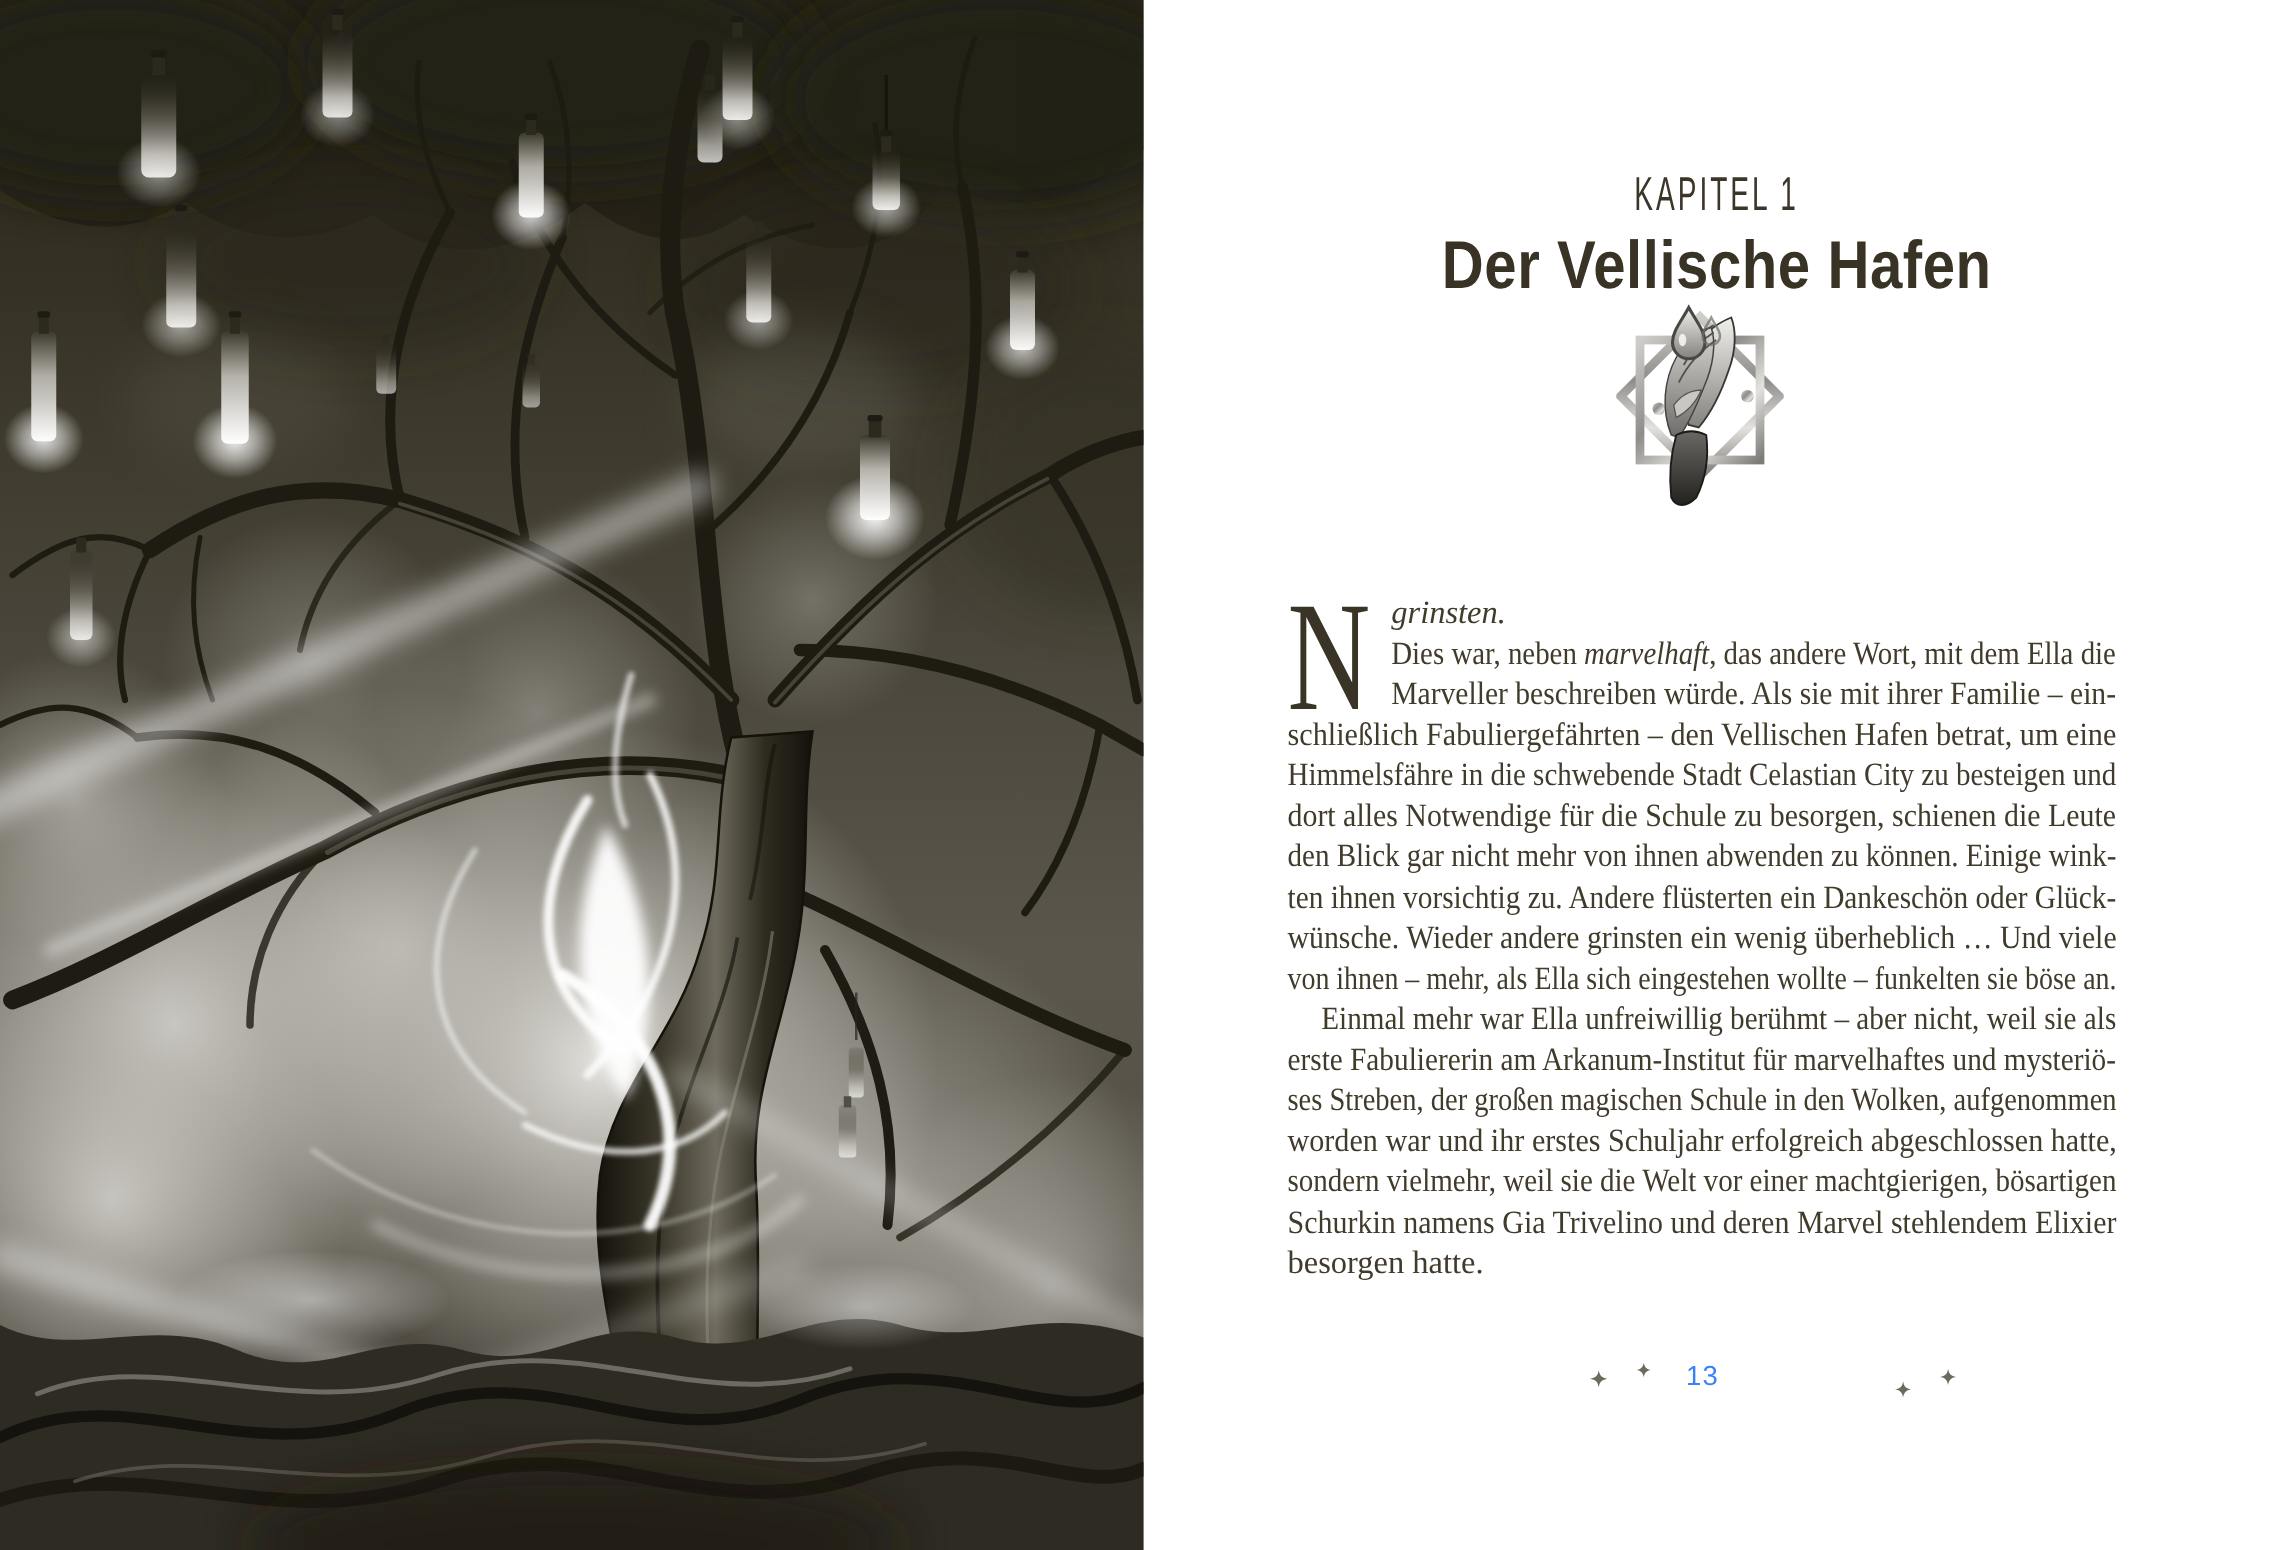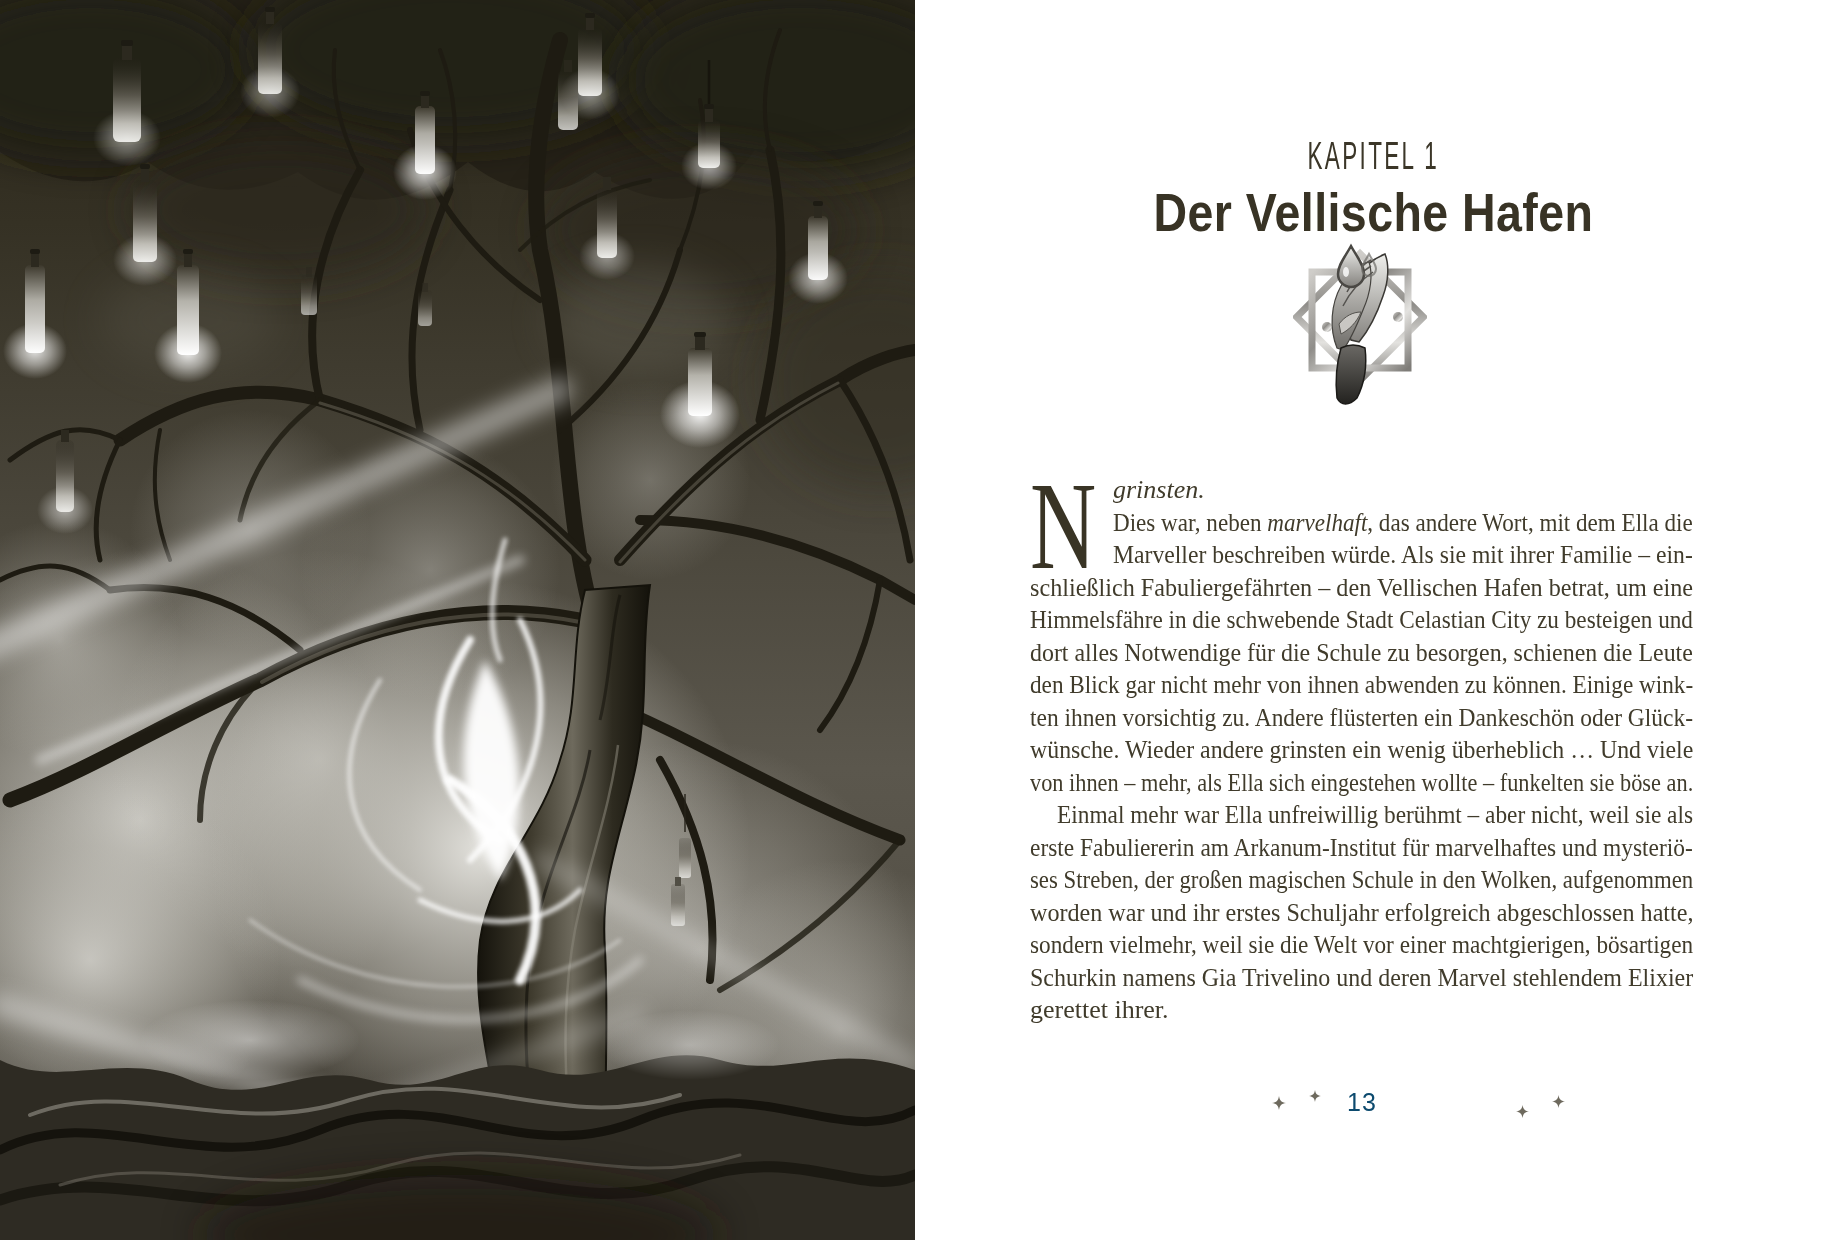--- a/index.html
+++ b/index.html
@@ -15,21 +15,21 @@
   .emblem{position:absolute;left:378px;top:240px;width:134px;height:170px;}
   .textblock{position:absolute;left:115px;top:475px;width:663px;height:560px;color:#403b2b;}
   .line{position:absolute;width:max-content;white-space:nowrap;font-size:26px;line-height:30px;}
   .it{font-style:italic;}
   .dropcap{position:absolute;left:115px;top:474px;font-size:125px;line-height:104px;
            color:#393425;width:max-content;}
   .footer{position:absolute;left:115px;top:1085px;width:663px;height:40px;}
   .footer .star{position:absolute;}
   .pagenum{position:absolute;left:302px;top:3px;width:60px;text-align:center;
            font-family:"Liberation Sans","DejaVu Sans",sans-serif;
-           font-size:25px;letter-spacing:1px;color:#0c4a6e;}
+           font-size:22px;letter-spacing:1px;color:#3b82f6;}
 </style>
 </head>
 <body>
 
 <div class="spread">
 
   <svg class="illu" viewBox="0 0 915 1240" preserveAspectRatio="none">
     <defs>
       <linearGradient id="bgv" x1="0" y1="0" x2="0" y2="1">
         <stop offset="0" stop-color="#282418"></stop>
@@ -331,21 +331,21 @@
       <div class="line fit" style="top: 195px; left: 0px; transform-origin: left center; transform: scaleX(0.8935);">den Blick gar nicht mehr von ihnen abwenden zu können. Einige wink-</div>
       <div class="line fit" style="top: 227.5px; left: 0px; transform-origin: left center; transform: scaleX(0.902);">ten ihnen vorsichtig zu. Andere flüsterten ein Dankeschön oder Glück-</div>
       <div class="line fit" style="top: 260px; left: 0px; transform-origin: left center; transform: scaleX(0.917);">wünsche. Wieder andere grinsten ein wenig überheblich … Und viele</div>
       <div class="line fit" style="top: 292.5px; left: 0px; transform-origin: left center; transform: scaleX(0.8588);">von ihnen – mehr, als Ella sich eingestehen wollte – funkelten sie böse an.</div>
       <div class="line fit" style="top: 325px; left: 27px; transform-origin: left center; transform: scaleX(0.897);">Einmal mehr war Ella unfreiwillig berühmt – aber nicht, weil sie als</div>
       <div class="line fit" style="top: 357.5px; left: 0px; transform-origin: left center; transform: scaleX(0.9008);">erste Fabuliererin am Arkanum-Institut für marvelhaftes und mysteriö-</div>
       <div class="line fit" style="top: 390px; left: 0px; transform-origin: left center; transform: scaleX(0.877);">ses Streben, der großen magischen Schule in den Wolken, aufgenommen</div>
       <div class="line fit" style="top: 422.5px; left: 0px; transform-origin: left center; transform: scaleX(0.9273);">worden war und ihr erstes Schuljahr erfolgreich abgeschlossen hatte,</div>
       <div class="line fit" style="top: 455px; left: 0px; transform-origin: left center; transform: scaleX(0.8935);">sondern vielmehr, weil sie die Welt vor einer machtgierigen, bösartigen</div>
       <div class="line fit" style="top: 487.5px; left: 0px; transform-origin: left center; transform: scaleX(0.9221);">Schurkin namens Gia Trivelino und deren Marvel stehlendem Elixier</div>
-      <div class="line" style="top:520px;left:0px">gerettet ihrer.</div>
+      <div class="line" style="top:520px;left:0px">besorgen hatte.</div>
     </div>
 
     <div class="footer">
       <svg class="star" style="left:242px;top:11px" width="14" height="14" viewBox="0 0 16 16">
           <path d="M8,0 C8.8,5.2 10.8,7.2 16,8 C10.8,8.8 8.8,10.8 8,16 C7.2,10.8 5.2,8.8 0,8 C5.2,7.2 7.2,5.2 8,0 Z" fill="#6e6a5e"></path>
         </svg>
       <svg class="star" style="left:279px;top:5px" width="12" height="12" viewBox="0 0 16 16">
           <path d="M8,0 C8.8,5.2 10.8,7.2 16,8 C10.8,8.8 8.8,10.8 8,16 C7.2,10.8 5.2,8.8 0,8 C5.2,7.2 7.2,5.2 8,0 Z" fill="#6e6a5e"></path>
         </svg>
       <div class="pagenum">13</div>

